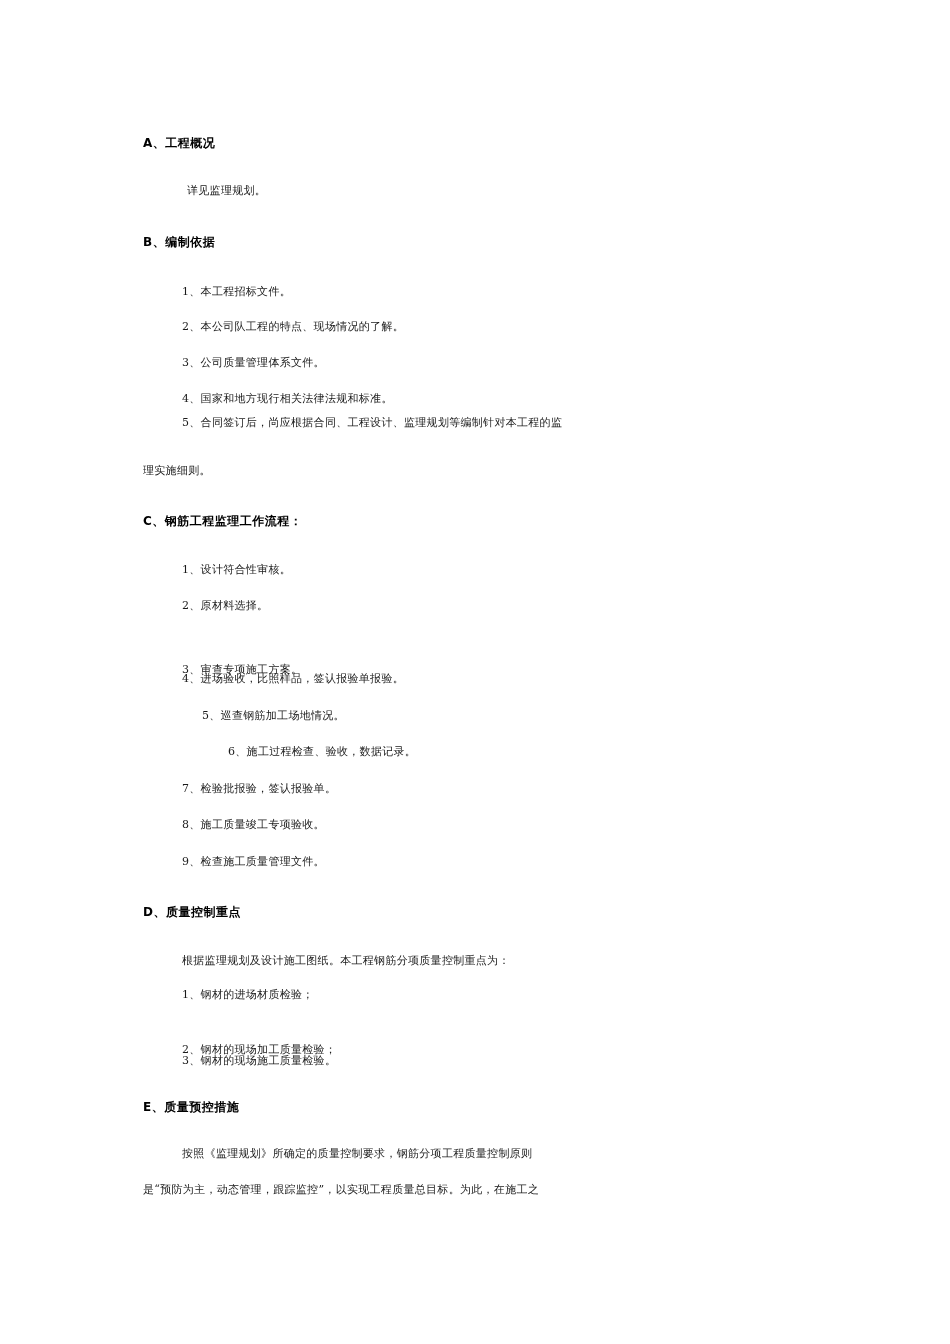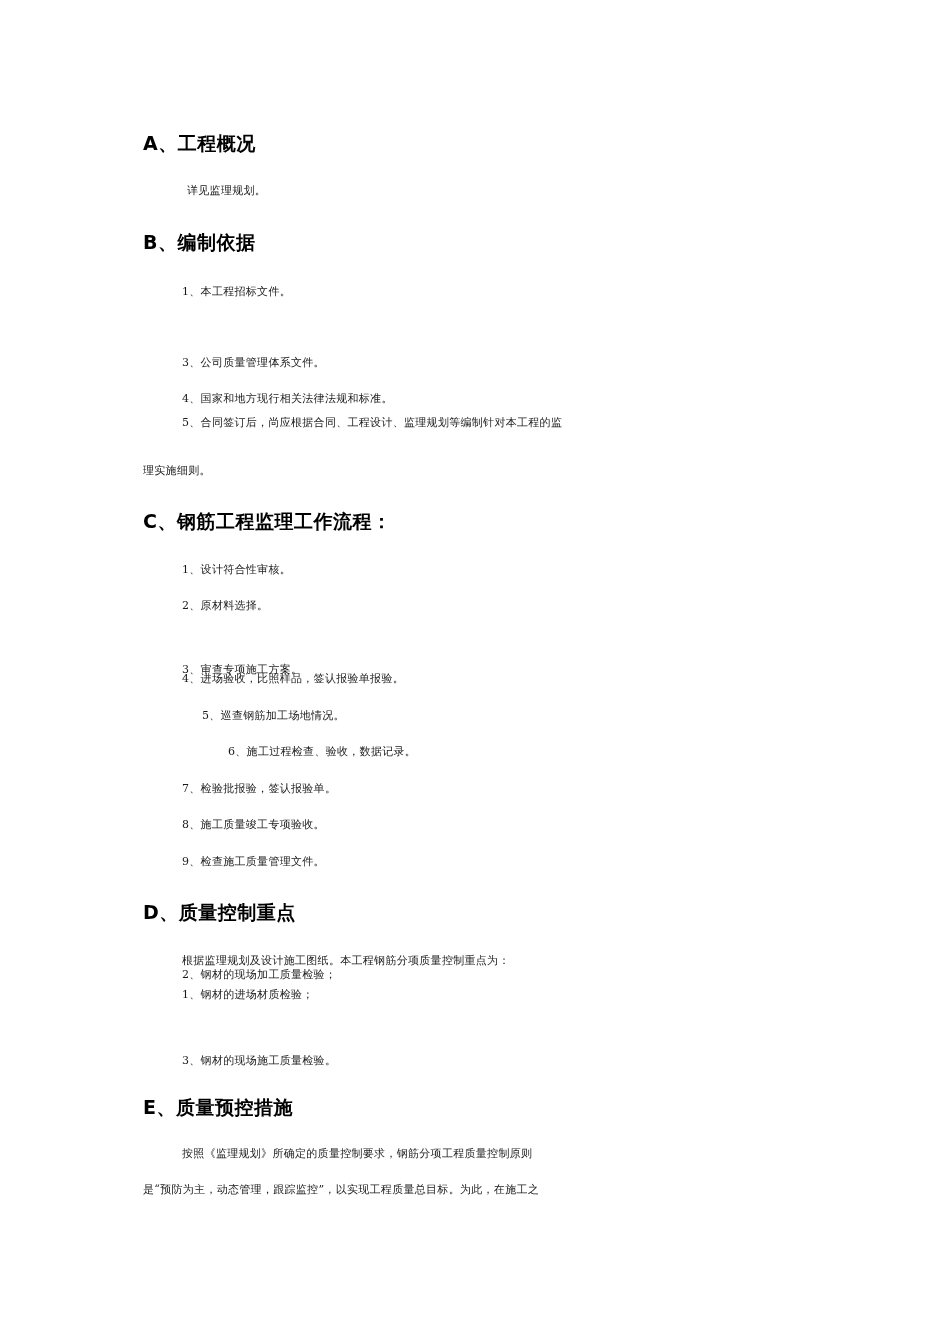--- a/index.html
+++ b/index.html
@@ -24,58 +24,59 @@
     .line {
       position: absolute;
       white-space: nowrap;
       font-size: 11px;
       line-height: 22px;
       letter-spacing: 0.3px;
     }
     .heading {
       font-family: "DejaVu Sans", "Liberation Sans", sans-serif;
       font-weight: bold;
-      font-size: 19px;
+      font-size: 12px;
       line-height: 24px;
       letter-spacing: 0.5px;
       color: #000000;
     }
     .body-text {
       color: #1a1a1a;
     }
   </style>
 </head>
 <body>
 
 <div class="page">
 
   <div class="line heading" style="left:143px; top:131px;">A、工程概况</div>
   <div class="line body-text" style="left:187px; top:180px;">详见监理规划。</div>
 
   <div class="line heading" style="left:143px; top:230px;">B、编制依据</div>
   <div class="line body-text" style="left:182px; top:281px;">1、本工程招标文件。</div>
+  <div class="line body-text" style="left:182px; top:316px;">2、本公司队工程的特点、现场情况的了解。</div>
   <div class="line body-text" style="left:182px; top:352px;">3、公司质量管理体系文件。</div>
   <div class="line body-text" style="left:182px; top:388px;">4、国家和地方现行相关法律法规和标准。</div>
   <div class="line body-text" style="left:182px; top:412px;">5、合同签订后，尚应根据合同、工程设计、监理规划等编制针对本工程的监</div>
   <div class="line body-text" style="left:143px; top:460px;">理实施细则。</div>
 
   <div class="line heading" style="left:143px; top:509px;">C、钢筋工程监理工作流程：</div>
   <div class="line body-text" style="left:182px; top:559px;">1、设计符合性审核。</div>
   <div class="line body-text" style="left:182px; top:595px;">2、原材料选择。</div>
   <div class="line body-text" style="left:182px; top:632px;margin-top:27px;">3、审查专项施工方案。</div>
   <div class="line body-text" style="left:182px; top:668px;">4、进场验收，比照样品，签认报验单报验。</div>
   <div class="line body-text" style="left:182px; top:705px;margin-left:20px;">5、巡查钢筋加工场地情况。</div>
   <div class="line body-text" style="left:182px; top:741px;margin-left:46px;">6、施工过程检查、验收，数据记录。</div>
   <div class="line body-text" style="left:182px; top:778px;">7、检验批报验，签认报验单。</div>
   <div class="line body-text" style="left:182px; top:814px;">8、施工质量竣工专项验收。</div>
   <div class="line body-text" style="left:182px; top:851px;">9、检查施工质量管理文件。</div>
 
   <div class="line heading" style="left:143px; top:900px;">D、质量控制重点</div>
   <div class="line body-text" style="left:182px; top:950px;">根据监理规划及设计施工图纸。本工程钢筋分项质量控制重点为：</div>
   <div class="line body-text" style="left:182px; top:984px;">1、钢材的进场材质检验；</div>
-  <div class="line body-text" style="left:182px; top:964px;">2、钢材的现场加工质量检验；</div>
+  <div class="line body-text" style="left:182px; top:1039px;">2、钢材的现场加工质量检验；</div>
   <div class="line body-text" style="left:182px; top:1050px;">3、钢材的现场施工质量检验。</div>
 
   <div class="line heading" style="left:143px; top:1095px;">E、质量预控措施</div>
   <div class="line body-text" style="left:143px; top:1179px;">是“预防为主，动态管理，跟踪监控”，以实现工程质量总目标。为此，在施工之</div>
   <div class="line body-text" style="left:182px; top:1143px;">按照《监理规划》所确定的质量控制要求，钢筋分项工程质量控制原则</div>
 
 </div>
 
 </body></html>

